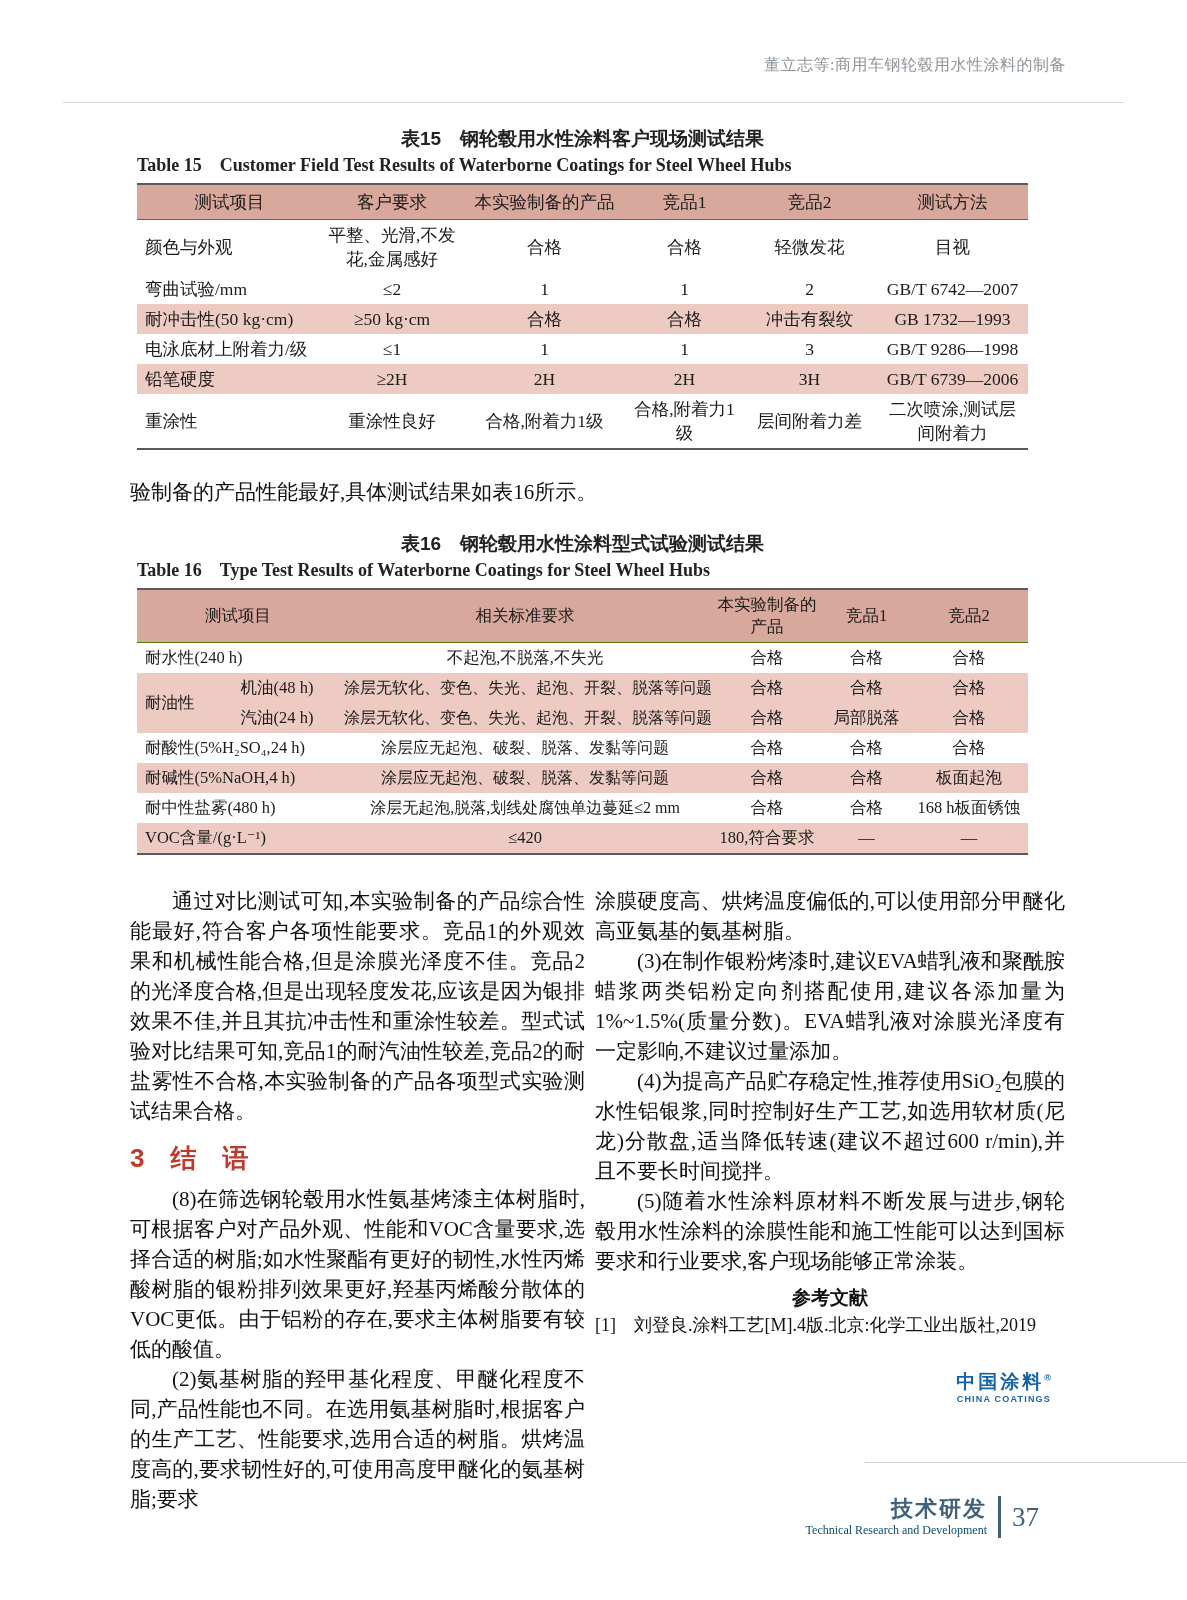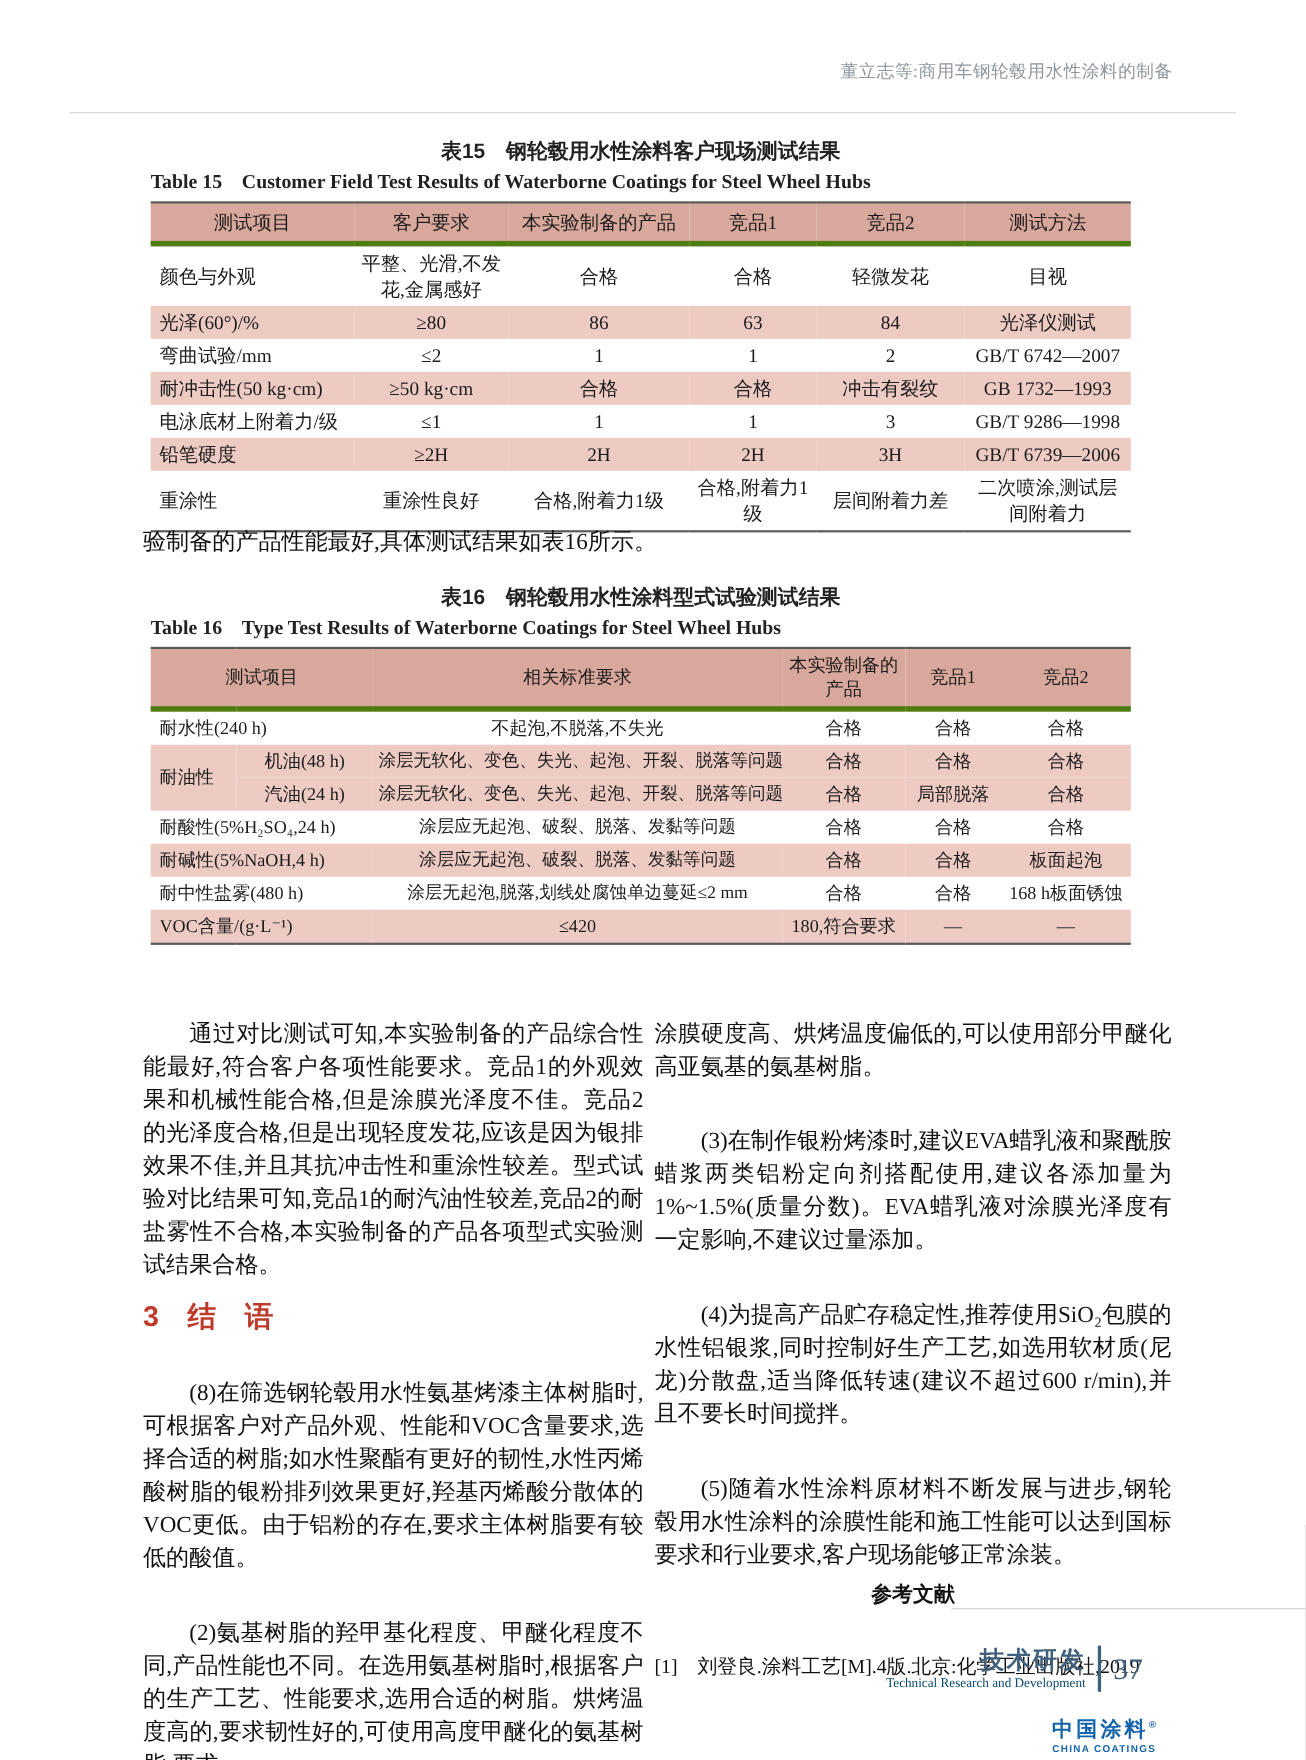--- a/index.html
+++ b/index.html
@@ -17,21 +17,21 @@
   .t15 { top:126px; }
   .t16 { top:531px; }
   .tbl-title-zh { text-align:center; font-family:"Liberation Sans","DejaVu Sans",sans-serif;
     font-weight:bold; font-size:19px; color:#222; line-height:26px; }
   .tbl-title-en { text-align:left; font-weight:bold; font-size:18px; color:#222; line-height:26px; margin-bottom:5px; }
 
   table { border-collapse:collapse; table-layout:fixed; width:891px;
     border-bottom:2px solid #5a5a5a; }
   th, td { text-align:center; vertical-align:middle; color:#1b1b1b; }
   thead th { background:#d9a89c; font-weight:normal;
-    border-top:2px solid #5a5a5a; border-bottom:5px solid #4d7c0f; }
+    border-top:2px solid #5a5a5a; border-bottom:1px solid #4d7c0f; }
   tr.shade td { background:#edcbc3; }
 
   #table15 { font-size:17.5px; }
   #table15 th { padding:5px 6px; line-height:24px; }
   #table15 td { padding:3px 6px; line-height:24px; }
   #table15 tbody td:first-child { text-align:left; padding-left:8px; }
 
   #table16 { font-size:16.5px; }
   #table16 th { padding:4px 5px; line-height:22px; }
   #table16 td { padding:4px 5px; line-height:22px; }
@@ -39,21 +39,21 @@
   #table16 td.req { font-size:16px; white-space:nowrap; }
 
   
   .between { position:absolute; left:130px; top:477px; width:935px;
     font-size:21px; line-height:30px; text-align:justify; }
 
   
   .col { position:absolute; top:886px; }
   .col-left { left:130px; width:455px; }
   .col-right { left:595px; width:470px; }
-  .col p { font-size:21px; line-height:30px; text-align:justify;margin-top:38px; }
+  .col p { font-size:21px; line-height:30px; text-align:justify; }
   .col p.indent { text-indent:2em; }
   .sec-heading { font-family:"Liberation Sans","DejaVu Sans",sans-serif;
     color:#bf3a2b; font-size:26px; font-weight:bold; line-height:34px; margin:15px 0 9px 0; }
   .refs-heading { font-family:"Liberation Sans","DejaVu Sans",sans-serif;
     text-align:center; font-weight:bold; font-size:19px; line-height:28px; margin-top:8px; }
   .ref-item { font-size:18px !important; line-height:27px !important; text-align:left !important; }
 
   
   .logo { margin-top:28px; text-align:right; padding-right:14px; }
   .logo-zh { font-family:"Liberation Sans","DejaVu Sans",sans-serif; font-weight:bold;
@@ -104,28 +104,20 @@
         </thead>
       <tbody>
           <tr>
             <td>颜色与外观</td>
             <td>平整、光滑,不发花,金属感好</td>
             <td>合格</td>
             <td>合格</td>
             <td>轻微发花</td>
             <td>目视</td>
           </tr>
-          <tr class="shade">
-            <td>光泽(60°)/%</td>
-            <td>≥80</td>
-            <td>86</td>
-            <td>63</td>
-            <td>84</td>
-            <td>光泽仪测试</td>
-          </tr>
           <tr>
             <td>弯曲试验/mm</td>
             <td>≤2</td>
             <td>1</td>
             <td>1</td>
             <td>2</td>
             <td>GB/T 6742—2007</td>
           </tr>
           <tr class="shade">
             <td>耐冲击性(50 kg·cm)</td>

